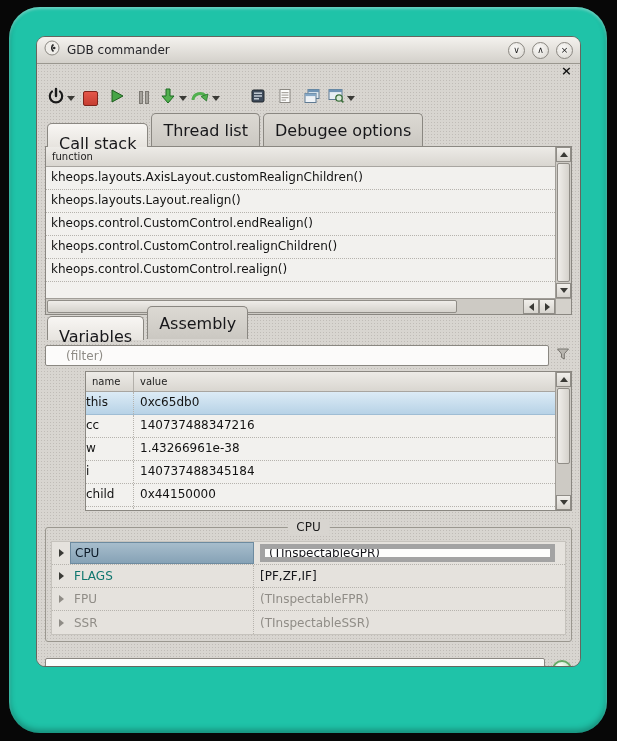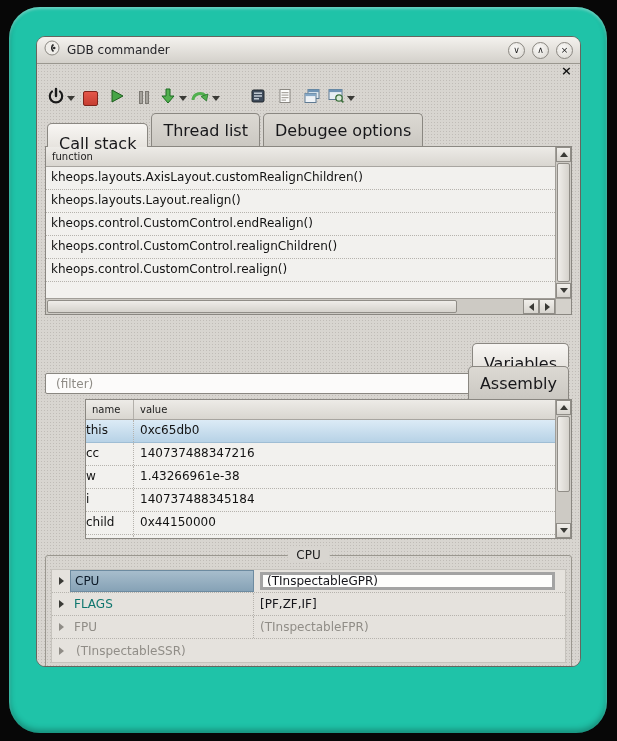--- a/index.html
+++ b/index.html
@@ -46,21 +46,21 @@
   
   .toolbar{margin:12px 0 0 2px;height:28px;display:flex;align-items:center;gap:3px;flex:none;}
   .tool{height:26px;min-width:24px;display:flex;align-items:center;justify-content:center;}
   .tool-gap{width:20px;}
   .dd{width:0;height:0;border-left:4px solid transparent;border-right:4px solid transparent;border-top:5px solid #3a3a36;margin-left:2px;}
   .stop-sq{width:13px;height:13px;background:linear-gradient(#e4574a,#c63d31);border:1px solid #7e241c;border-radius:2px;}
   .pause-bar{width:4px;height:13px;background:#a5a29c;border:1px solid #7c7973;margin:0 1px;display:inline-block;box-sizing:border-box;}
   
   .tabbar{display:flex;align-items:flex-end;padding-left:2px;height:24px;position:relative;z-index:2;flex:none;}
   .tabbar.first{margin-top:10px;}
-  .tabbar.mid{margin-top:28px;flex-direction:column;}
+  .tabbar.mid{margin-top:0;}
   .tab{
     display:flex;align-items:center;height:21px;padding:16px 11px;margin-right:3px;
     font-size:16px;color:#17171a;white-space:nowrap;
     background:linear-gradient(#dcd9d3,#cbc8c2);
     border:1px solid #8a8781;border-bottom:none;border-radius:5px 5px 0 0;box-sizing:border-box;
   }
   .tab.active{height:24px;background:linear-gradient(#f8f6f3,#e7e4df);margin-bottom:-1px;padding-bottom:1px;}
   
   .panel{
     position:relative;z-index:1;border:1px solid #8a8781;background:#f2f1ee;
@@ -98,21 +98,21 @@
   .sb-corner{width:16px;flex:none;border-left:1px solid #a19e98;background:#d4d1cb;box-sizing:border-box;}
   .tri{width:0;height:0;display:block;}
   .tri-up{border-left:4px solid transparent;border-right:4px solid transparent;border-bottom:5px solid #3a3a36;}
   .tri-down{border-left:4px solid transparent;border-right:4px solid transparent;border-top:5px solid #3a3a36;}
   .tri-left{border-top:4px solid transparent;border-bottom:4px solid transparent;border-right:5px solid #3a3a36;}
   .tri-right{border-top:4px solid transparent;border-bottom:4px solid transparent;border-left:5px solid #3a3a36;}
   
   .filter-row{margin:6px 0 5px;display:flex;align-items:center;gap:5px;flex:none;}
   .filter-input{
     flex:1;height:21px;box-sizing:border-box;border:1px solid #8a8781;border-radius:2px;
-    background:#fcfbfa;padding:0 10px;font-family:"DejaVu Sans",sans-serif;font-size:12px;color:#333;
+    background:#fcfbfa;padding:0 20px;font-family:"DejaVu Sans",sans-serif;font-size:12px;color:#333;
   }
   .filter-input::placeholder{color:#8f8c86;opacity:1;}
   .filter-btn{width:18px;height:18px;display:flex;align-items:center;justify-content:center;}
   
   .groupbox{
     margin-top:16px;position:relative;flex:none;
     border:1px solid #9a978f;border-radius:3px;padding:13px 5px 6px;box-sizing:border-box;
   }
   .gb-title{
     position:absolute;top:-8px;left:50%;transform:translateX(-50%);
@@ -126,21 +126,21 @@
     width:184px;flex:none;height:100%;display:flex;align-items:center;padding-left:4px;
     font-size:12px;color:#0f766e;border-right:1px dotted #b6b3ad;box-sizing:border-box;
   }
   .cpu-name.sel{
     background:linear-gradient(#a7bdcc,#86a2b6);border:1px solid #6d8ba0;color:#0d1b29;
   }
   .cpu-value{flex:1;min-width:0;padding:0 10px 0 6px;font-size:12px;color:#15151a;display:flex;align-items:center;white-space:nowrap;}
   .cpu-row.dis .cpu-name,.cpu-row.dis .cpu-value{color:#908d87;}
   .cpu-row.dis .tri-right{border-left-color:#8f8c86;}
   .cpu-field{
-    width:100%;height:18px;box-sizing:border-box;border:3px solid #a3a3a3;background:#fdfdfc;
+    width:100%;height:18px;box-sizing:border-box;border:5px solid #a3a3a3;background:#fdfdfc;
     font-family:"DejaVu Sans",sans-serif;font-size:12px;color:#15151a;padding:0 4px;
   }
   
   .cmd-row{margin-top:16px;display:flex;align-items:center;gap:7px;flex:none;}
   .combo{
     flex:1;height:23px;box-sizing:border-box;border:1px solid #8a8781;border-radius:2px;
     background:#fdfdfc;display:flex;align-items:center;padding:0 7px 0 4px;
   }
   .combo-input{flex:1;border:none;outline:none;background:transparent;font-family:"DejaVu Sans",sans-serif;font-size:12px;color:#222;min-width:0;}
   .combo-chev{width:7px;height:7px;border-right:2px solid #2a2a2a;border-bottom:2px solid #2a2a2a;transform:rotate(45deg);margin-bottom:4px;flex:none;}
@@ -391,20 +391,21 @@
           <span class="expander">
               <span class="tri tri-right"></span>
             </span>
           <span class="cpu-name">FPU</span>
           <span class="cpu-value">(TInspectableFPR)</span>
         </div>
         <div class="cpu-row dis">
           <span class="expander">
               <span class="tri tri-right"></span>
             </span>
+          <span class="cpu-name">SSR</span>
           <span class="cpu-value">(TInspectableSSR)</span>
         </div>
       </div>
     </div>
 
     <div class="cmd-row">
       <div class="combo">
         <input class="combo-input" value="" style="">
         <span class="combo-chev"></span>
       </div>

